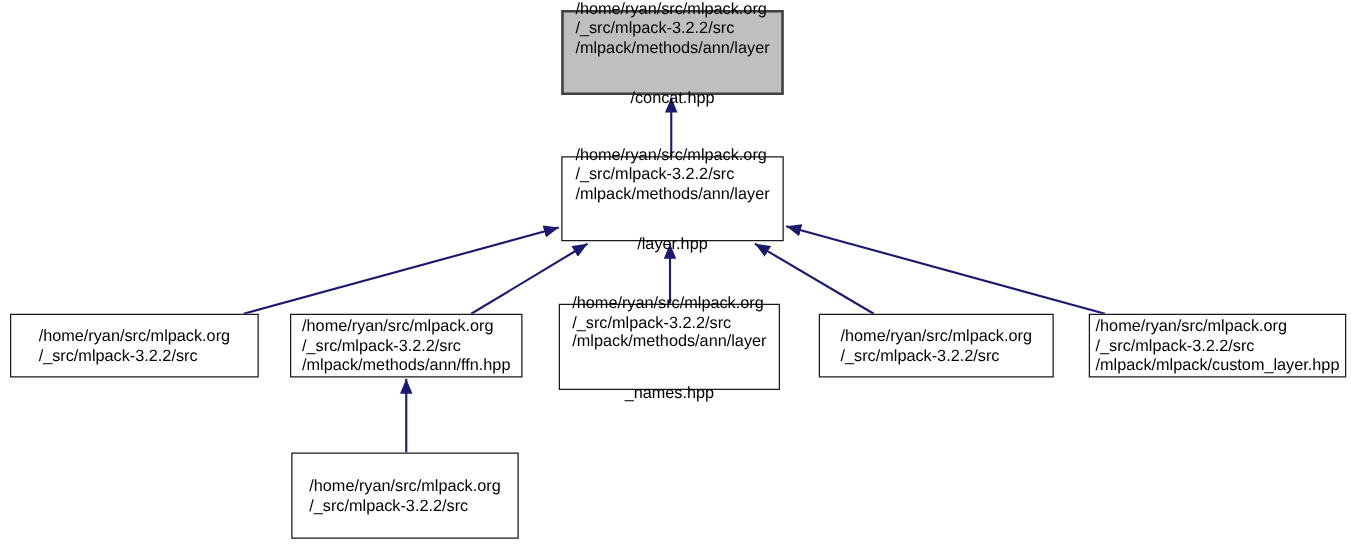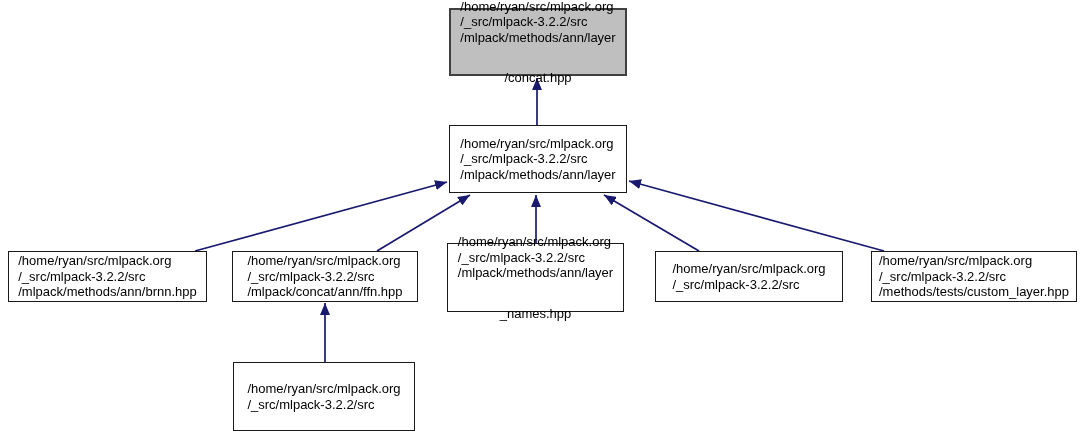--- a/index.html
+++ b/index.html
@@ -90,36 +90,36 @@
       <div class="line">/mlpack/methods/ann/layer</div>
       <div class="line center">/concat.hpp</div>
     </div>
   </div>
 
   <div class="node node-layer">
     <div class="label">
       <div class="line">/home/ryan/src/mlpack.org</div>
       <div class="line">/_src/mlpack-3.2.2/src</div>
       <div class="line">/mlpack/methods/ann/layer</div>
+      <div class="line center">/layer.hpp</div>
     </div>
   </div>
 
   <div class="node node-brnn">
     <div class="label">
       <div class="line">/home/ryan/src/mlpack.org</div>
       <div class="line">/_src/mlpack-3.2.2/src</div>
-      <div class="line">/mlpack/methods/ann/brnn.hpp</div>
     </div>
   </div>
 
   <div class="node node-ffn">
     <div class="label">
       <div class="line">/home/ryan/src/mlpack.org</div>
       <div class="line">/_src/mlpack-3.2.2/src</div>
-      <div class="line">/mlpack/concat/ann/ffn.hpp</div>
+      <div class="line">/mlpack/methods/ann/ffn.hpp</div>
     </div>
   </div>
 
   <div class="node node-layer-names">
     <div class="label">
       <div class="line">/home/ryan/src/mlpack.org</div>
       <div class="line">/_src/mlpack-3.2.2/src</div>
       <div class="line">/mlpack/methods/ann/layer</div>
       <div class="line center">_names.hpp</div>
     </div>
@@ -129,21 +129,21 @@
     <div class="label">
       <div class="line">/home/ryan/src/mlpack.org</div>
       <div class="line">/_src/mlpack-3.2.2/src</div>
     </div>
   </div>
 
   <div class="node node-custom-layer">
     <div class="label">
       <div class="line">/home/ryan/src/mlpack.org</div>
       <div class="line">/_src/mlpack-3.2.2/src</div>
-      <div class="line">/methods/tests/custom_layer.hpp</div>
+      <div class="line">/mlpack/mlpack/custom_layer.hpp</div>
     </div>
   </div>
 
   <div class="node node-gan">
     <div class="label">
       <div class="line">/home/ryan/src/mlpack.org</div>
       <div class="line">/_src/mlpack-3.2.2/src</div>
     </div>
   </div>
 

